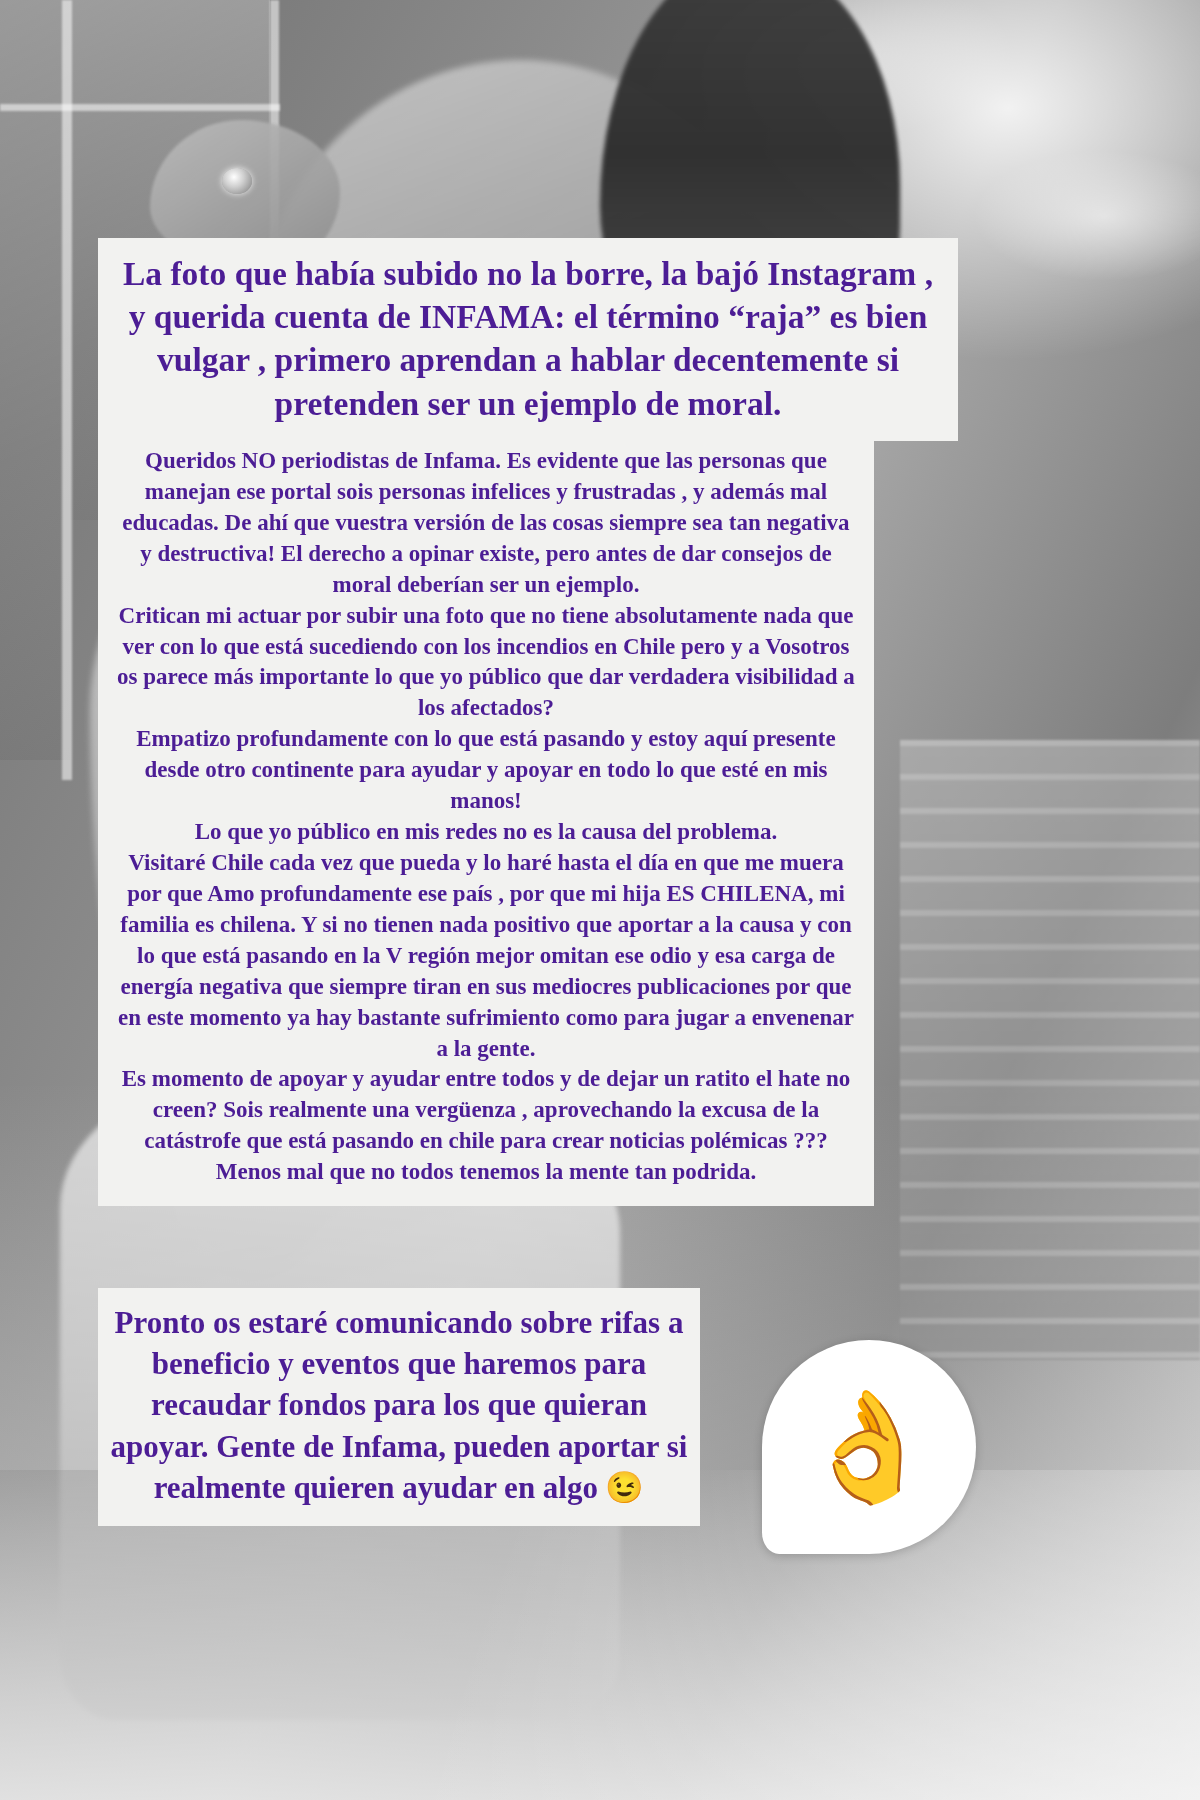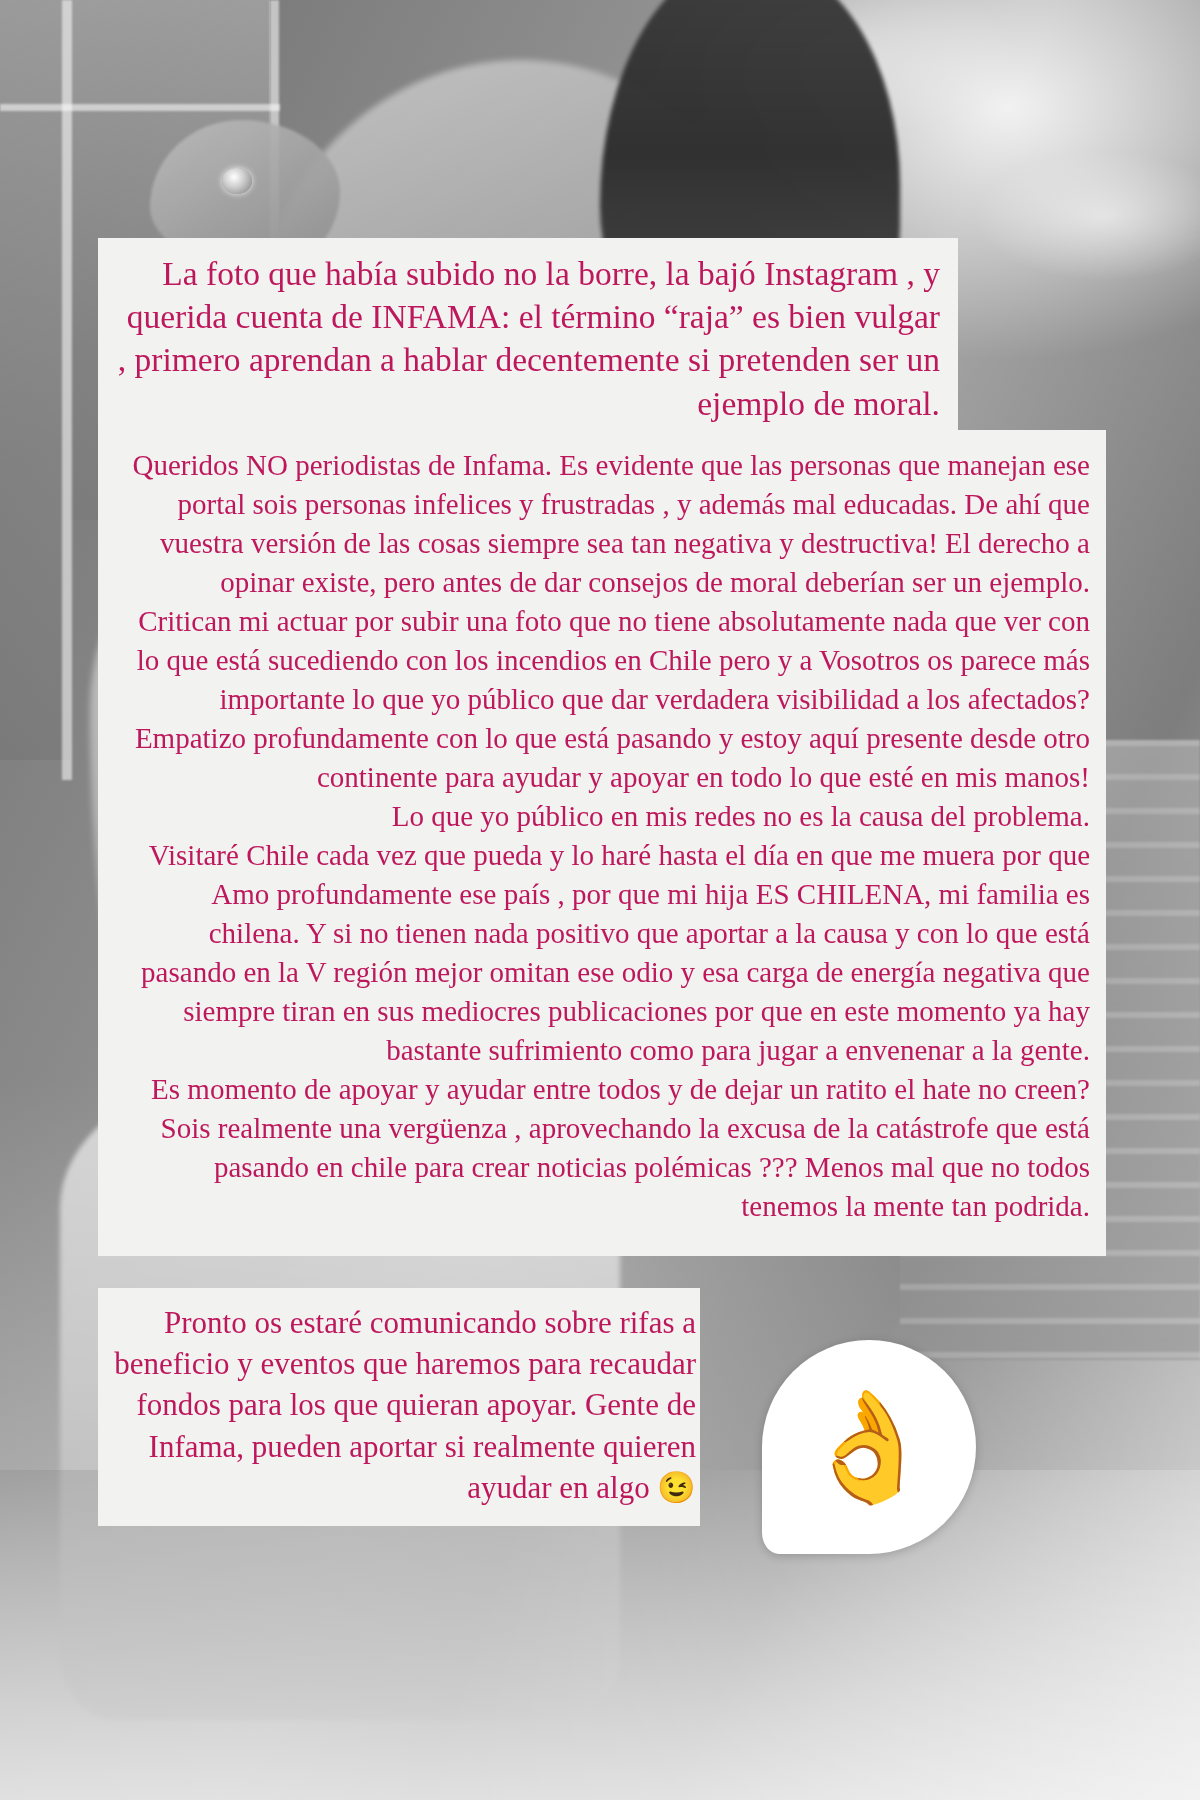--- a/index.html
+++ b/index.html
@@ -114,42 +114,43 @@
     background: linear-gradient(150deg, #bdbdbd, #8c8c8c);
     border-radius: 48% 52% 40% 60% / 58% 48% 52% 42%;
     filter: blur(1.5px);
     opacity: 0.9;
   }
 
   
   .card {
     position: absolute;
     background: #f2f2f0;
-    color: #be185d;
-    text-align: right;
+    color: #4c1d95;
+    text-align: center;
     box-sizing: border-box;
+    font-weight: bold;
   }
   .card p {
     margin: 0;
   }
 
   #card-top {
     left: 98px;
     top: 238px;
     width: 860px;
     padding: 14px 18px 16px;
     font-size: 33.5px;
     line-height: 1.29;
   }
   #card-main {
     left: 98px;
     top: 430px;
-    width: 1008px;
-    padding: 16px 16px 30px;
-    font-size: 29px;
+    width: 776px;
+    padding: 16px 16px 18px;
+    font-size: 23px;
     line-height: 1.345;
   }
   #card-main p + p {
     margin-top: 0;
   }
   #card-bottom {
     left: 98px;
     top: 1288px;
     width: 602px;
     padding: 14px 4px 18px;

